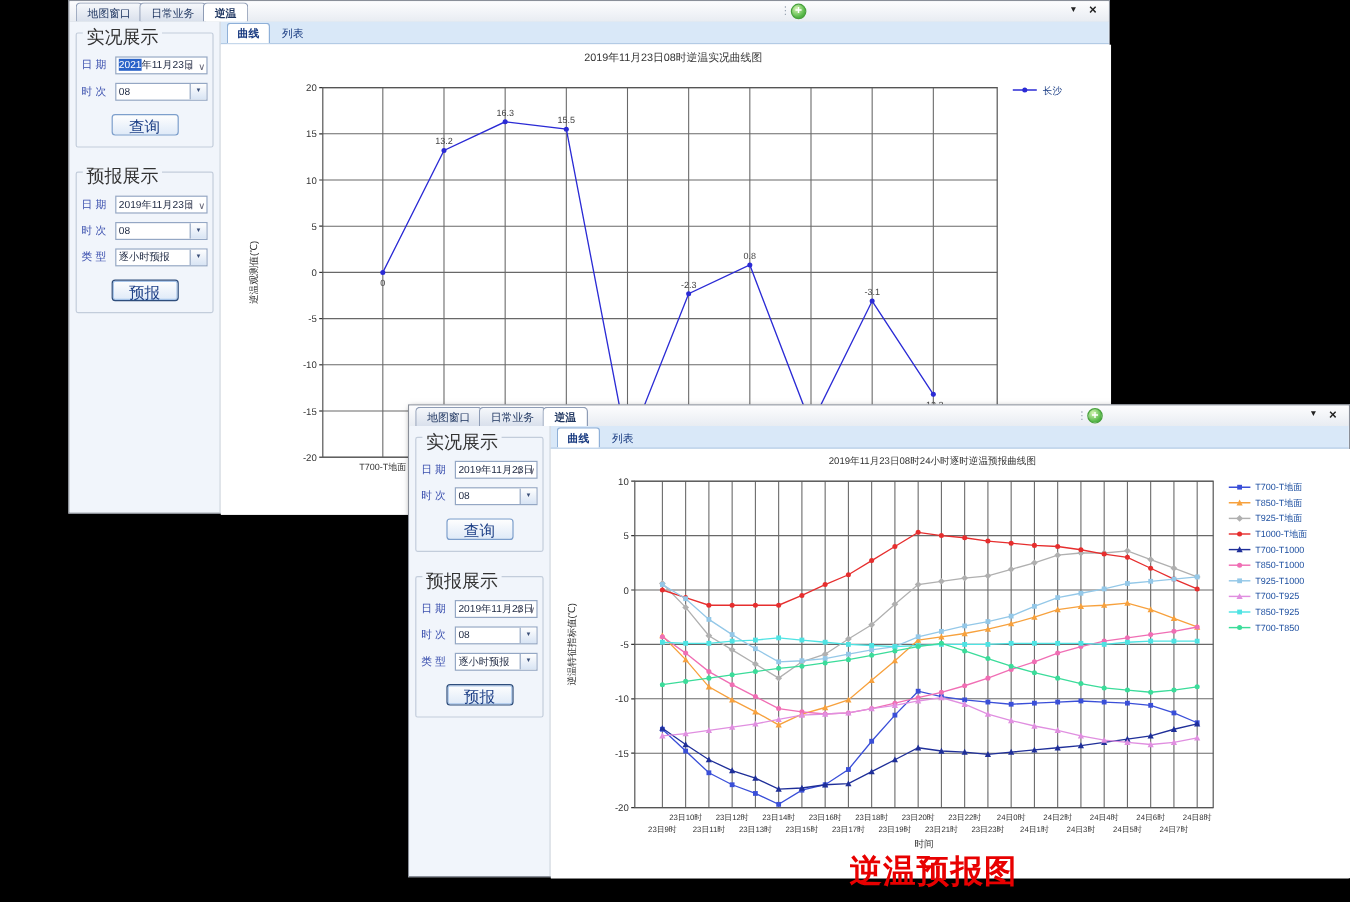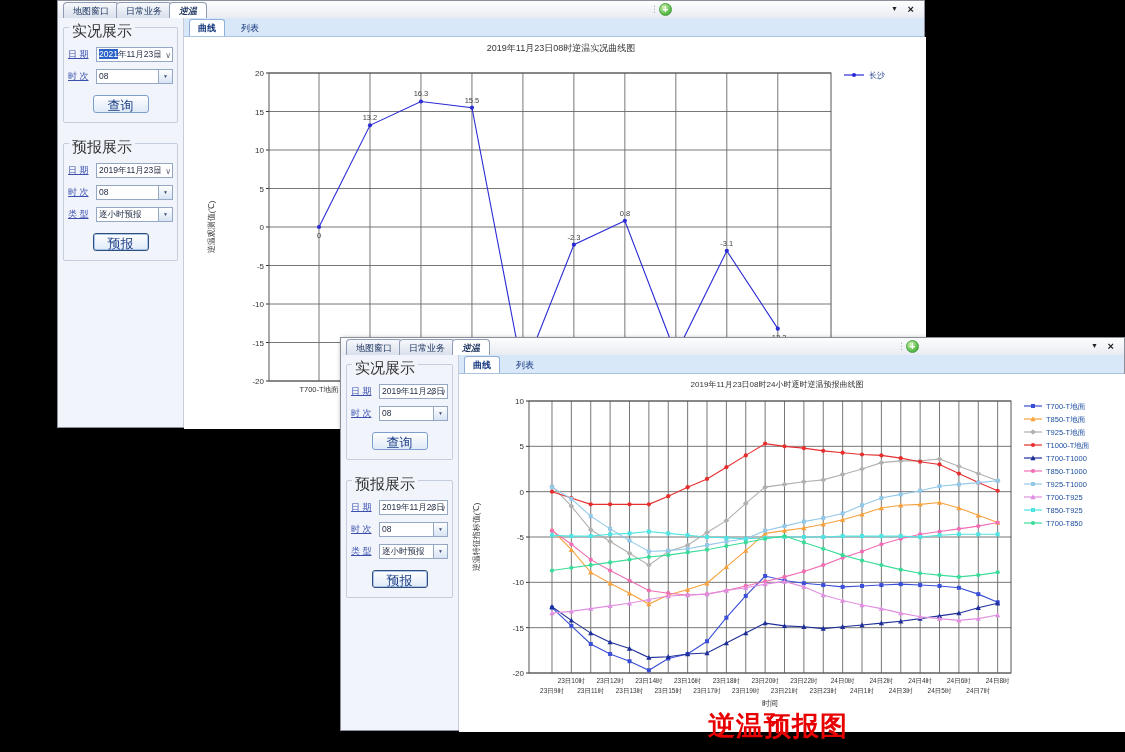--- a/index.html
+++ b/index.html
@@ -8,57 +8,57 @@
 
   
   .window{position:absolute;background:#eef2f7;border:1px solid #8a8f99;box-shadow:2px 2px 5px rgba(0,0,0,.55);box-sizing:border-box;}
   .window.back{left:57px;top:0;width:868px;height:428px;z-index:1;}
   .window.front{left:340px;top:337px;width:785px;height:394px;z-index:5;}
 
   .toolbar{position:relative;height:17px;background:linear-gradient(#fdfdfe,#e8ecf2);border-bottom:1px solid #bcc4d0;}
   .tabs{position:absolute;left:5px;top:1px;display:flex;height:16px;}
   .wtab{padding:2px 9px 0;font-size:9px;color:#1e3560;background:linear-gradient(#f6f8fb,#d9e0ec);
         border:1px solid #8e9cb5;border-bottom:none;margin-right:-3px;border-radius:4px 4px 0 0;white-space:nowrap;cursor:default;}
-  .wtab.active{background:#fff;z-index:2;font-weight:bold;font-style:italic;}
+  .wtab.active{background:#fff;z-index:2;font-weight:bold;}
   .drag{position:absolute;top:2px;color:#9aa4b2;font-size:9px;line-height:12px;}
   .addbtn{position:absolute;top:2px;width:13px;height:13px;border-radius:50%;
           background:radial-gradient(circle at 35% 30%,#d6f5b4,#58b94a 65%,#3f9a36);
           color:#fff;font-weight:bold;font-size:10px;line-height:11px;text-align:center;
           border:1px solid #48a13c;box-sizing:border-box;}
   .collapse{position:absolute;top:4px;font-size:7px;color:#222;}
   .close{position:absolute;top:1px;font-size:11px;font-weight:bold;color:#222;line-height:14px;}
   .back .drag{left:592px;} .back .addbtn{left:601px;} .back .collapse{right:26px;} .back .close{right:10px;}
   .front .drag{left:556px;} .front .addbtn{left:565px;} .front .collapse{right:26px;} .front .close{right:10px;}
 
   .wbody{position:absolute;top:17px;left:0;right:0;bottom:0;display:flex;}
 
   
   .sidebar{background:#f1f5fb;border-right:1px solid #c6cdd8;box-sizing:border-box;padding:9px 5px 0;flex:none;}
   .back .sidebar{width:126px;}
   .front .sidebar{width:118px;}
   .groupbox{position:relative;border:1px solid #c3cddb;border-radius:2px;padding:12px 4px 6px;margin-bottom:20px;}
   .gtitle{position:absolute;top:-6px;left:5px;background:#f1f5fb;padding:0 3px;font-size:15px;color:#333;white-space:nowrap;}
   .row{display:flex;align-items:center;margin:7px 0;}
-  .flabel{width:28px;flex:none;font-size:9px;color:#3a4fae;white-space:pre;text-decoration:underline;}
+  .flabel{width:28px;flex:none;font-size:9px;color:#3a4fae;white-space:pre;}
   .field{flex:1;position:relative;height:15px;background:#fff;border:1px solid #94a7c4;
          font-size:8.5px;color:#1c2740;line-height:13px;padding:0 2px;box-sizing:border-box;
          overflow:hidden;white-space:nowrap;cursor:text;}
   .sel{background:#2a63c9;color:#fff;}
   .spin{position:absolute;right:11px;top:1px;font-size:8px;color:#667;}
   .ddm{position:absolute;right:1px;top:1px;font-size:8px;color:#667;}
   .cbtn{position:absolute;right:0;top:0;bottom:0;width:13px;background:linear-gradient(#fefefe,#d8e4f4);
         border-left:1px solid #94a7c4;font-size:5px;color:#3a4f78;text-align:center;line-height:13px;cursor:pointer;}
   .btn{display:block;margin:11px auto 3px;width:56px;height:18px;font-size:13px;color:#1d3f86;
        background:linear-gradient(#fefefe,#dfeaf8);border:1px solid #7d9fcc;border-radius:3px;
        font-family:"Liberation Sans",sans-serif;cursor:pointer;}
   .btn.focus{border:1px solid #2f4e7c;box-shadow:0 0 0 1px #a9c6ea inset;}
 
   
   .main{flex:1;display:flex;flex-direction:column;background:#fff;min-width:0;}
-  .viewtabs{height:18px;flex:none;background:#d9e8f8;border-bottom:1px solid #aac4e0;display:flex;align-items:flex-end;padding-left:5px;gap:8px;}
+  .viewtabs{height:18px;flex:none;background:#d9e8f8;border-bottom:1px solid #aac4e0;display:flex;align-items:flex-end;padding-left:5px;gap:2px;}
   .vtab{font-size:9px;color:#16387f;padding:2px 8px 1px;border-radius:3px 3px 0 0;cursor:pointer;}
   .vtab.active{background:#fff;border:1px solid #8fb0d8;border-bottom:none;font-weight:bold;}
   .chartwrap{flex:1;background:#fff;}
   svg{display:block;}
 
   
   .annot{position:absolute;font-family:"Liberation Serif",serif;font-weight:bold;font-size:27px;
          letter-spacing:1px;z-index:9;white-space:nowrap;}
   .a-back{left:197px;top:429px;}
   .a-front{left:708px;top:708px;text-align:center;}

